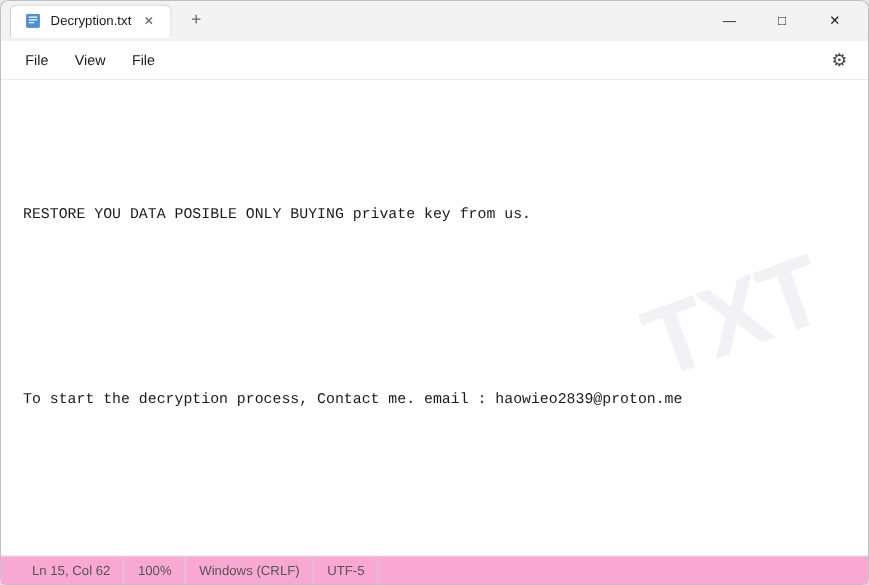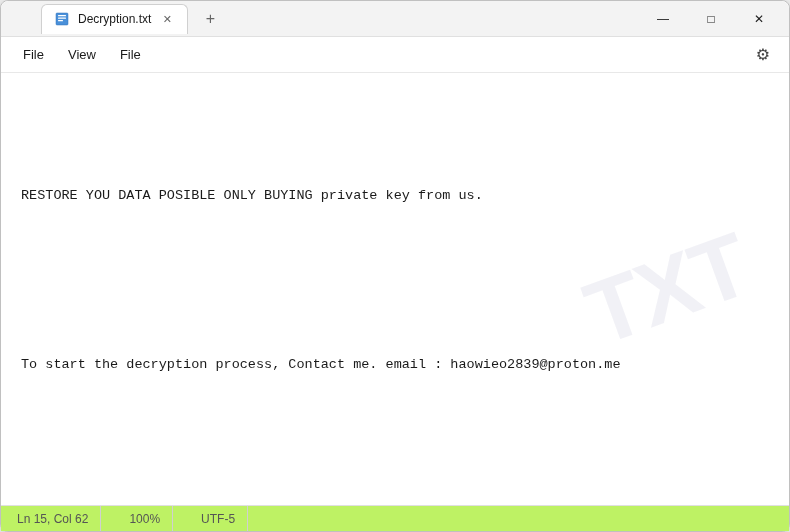--- a/index.html
+++ b/index.html
@@ -33,21 +33,20 @@
       padding: 0 8px;
       border-bottom: 1px solid #e0e0e0;
       flex-shrink: 0;
     }
 
     .title-bar-left {
       display: flex;
       align-items: center;
       gap: 8px;
       flex: 1;
-      margin-left: 32px;
     }
 
     .tab {
       display: flex;
       align-items: center;
       gap: 8px;
       background: #ffffff;
       border: 1px solid #d0d0d0;
       border-bottom: none;
       border-radius: 6px 6px 0 0;
@@ -191,27 +190,27 @@
     @keyframes blink {
       0%, 100% { opacity: 1; }
       50% { opacity: 0; }
     }
 
     
     .status-bar {
       display: flex;
       align-items: center;
       height: 26px;
-      background: #bef264;
+      background: #f9a8d4;
       border-top: 1px solid #e0e0e0;
-      padding: 0 16px;
+      padding: 0 28px;
       font-size: 12px;
       color: #555;
       flex-shrink: 0;
-      gap: 16px;
+      gap: 0;
     }
 
     .status-item {
       padding: 0 12px;
       border-right: 1px solid #d0d0d0;
       height: 100%;
       display: flex;
       align-items: center;
       cursor: pointer;
     }
@@ -275,16 +274,17 @@
       
       
       <span class="text-line"></span>
       
     </div>
   </div>
 
   <div class="status-bar">
     <div class="status-item">Ln 15, Col 62</div>
     <div class="status-item">100%</div>
+    <div class="status-item">Windows (CRLF)</div>
     <div class="status-item">UTF-5</div>
   </div>
 
 </div>
 
 </body></html>

